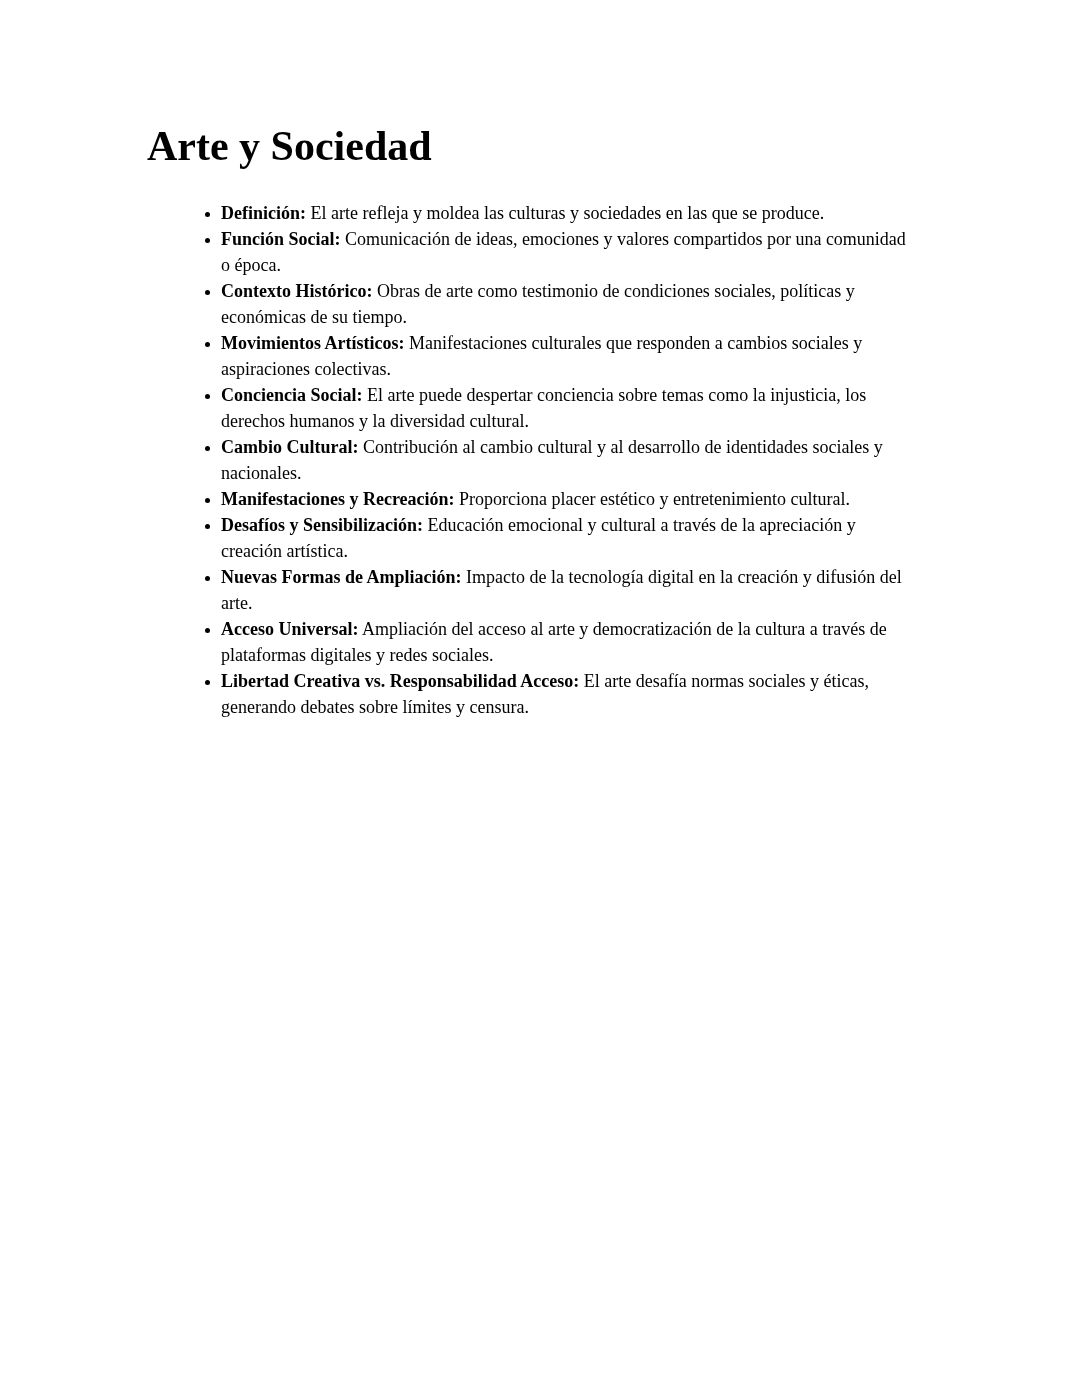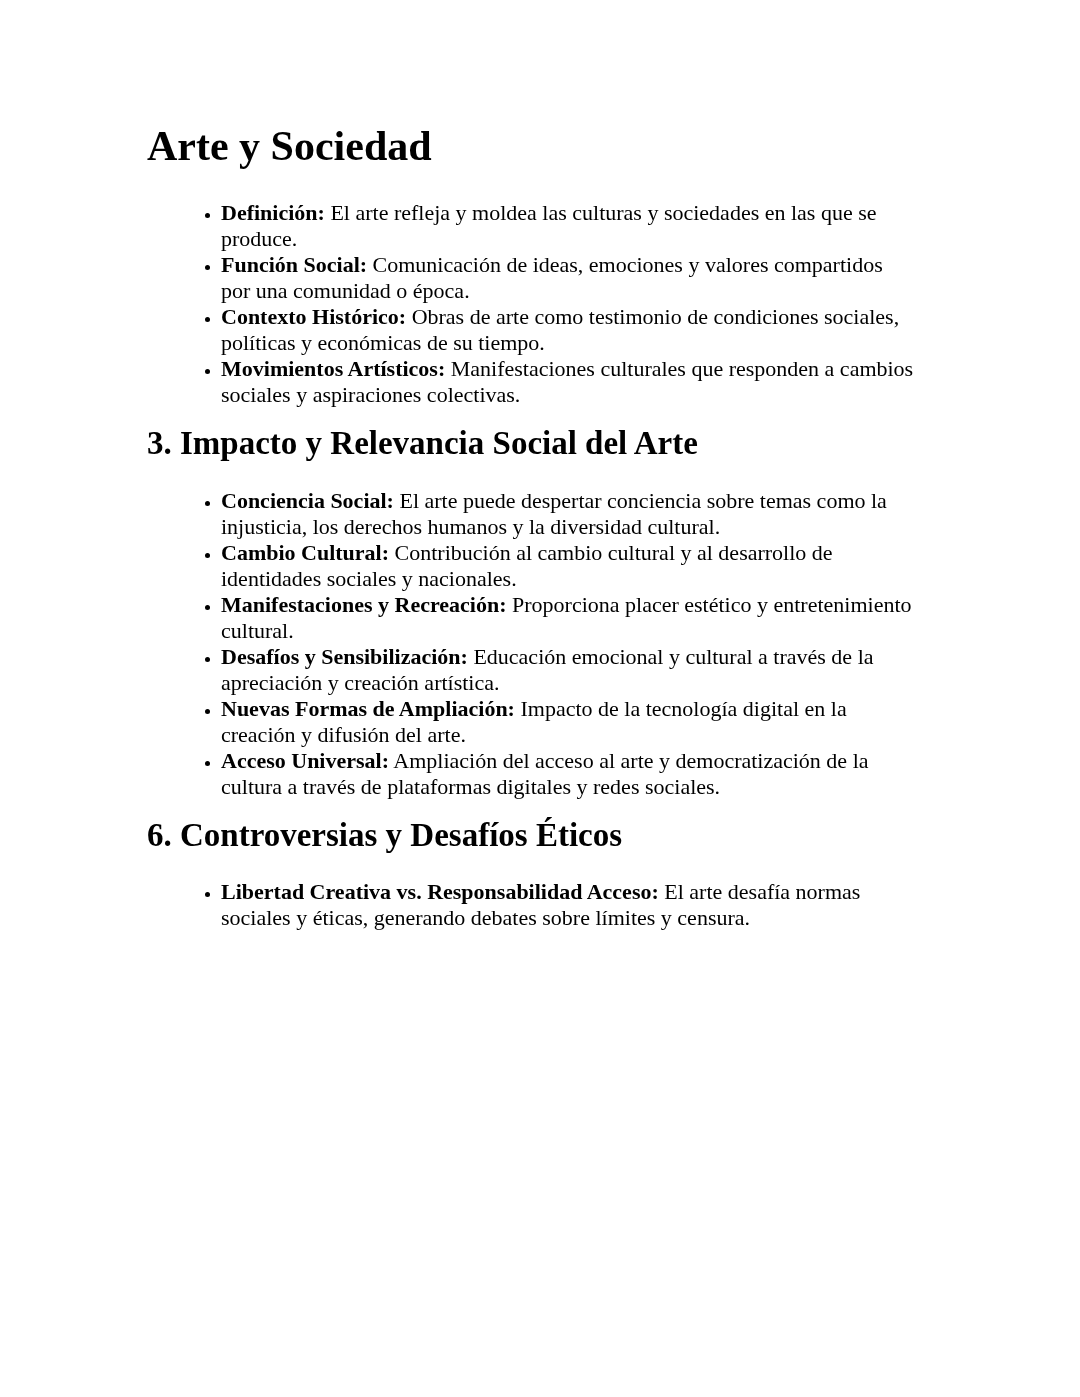--- a/index.html
+++ b/index.html
@@ -33,21 +33,21 @@
     line-height: 1.2;
     font-weight: bold;
     margin: 16px 0 24px 0;
   }
   .bullet-list {
     margin: 0;
     padding-left: 74px;
     list-style-type: disc;
   }
   .bullet-list li {
-    font-size: 22px;
+    font-size: 18px;
     line-height: 26px;
   }
   .bullet-list li::marker {
     font-size: 16px;
   }
   .bullet-term {
     font-weight: bold;
   }
 </style>
 </head>
@@ -57,31 +57,29 @@
   <h1 class="doc-title">Arte y Sociedad</h1>
   <div id="sections">
       <ul class="bullet-list">
         <li><span class="bullet-term">Definición:</span><span class="bullet-description"> El arte refleja y moldea las culturas y sociedades en las que se produce.</span></li>
         <li><span class="bullet-term">Función Social:</span><span class="bullet-description"> Comunicación de ideas, emociones y valores compartidos por una comunidad o época.</span></li>
       </ul>
       <ul class="bullet-list">
         <li><span class="bullet-term">Contexto Histórico:</span><span class="bullet-description"> Obras de arte como testimonio de condiciones sociales, políticas y económicas de su tiempo.</span></li>
         <li><span class="bullet-term">Movimientos Artísticos:</span><span class="bullet-description"> Manifestaciones culturales que responden a cambios sociales y aspiraciones colectivas.</span></li>
       </ul>
-      <h3 class="section-heading">3. Impacto y Relevancia Social del Arte</h3>
       <ul class="bullet-list">
         <li><span class="bullet-term">Conciencia Social:</span><span class="bullet-description"> El arte puede despertar conciencia sobre temas como la injusticia, los derechos humanos y la diversidad cultural.</span></li>
         <li><span class="bullet-term">Cambio Cultural:</span><span class="bullet-description"> Contribución al cambio cultural y al desarrollo de identidades sociales y nacionales.</span></li>
       </ul>
       <ul class="bullet-list">
         <li><span class="bullet-term">Manifestaciones y Recreación:</span><span class="bullet-description"> Proporciona placer estético y entretenimiento cultural.</span></li>
         <li><span class="bullet-term">Desafíos y Sensibilización:</span><span class="bullet-description"> Educación emocional y cultural a través de la apreciación y creación artística.</span></li>
       </ul>
       <ul class="bullet-list">
         <li><span class="bullet-term">Nuevas Formas de Ampliación:</span><span class="bullet-description"> Impacto de la tecnología digital en la creación y difusión del arte.</span></li>
         <li><span class="bullet-term">Acceso Universal:</span><span class="bullet-description"> Ampliación del acceso al arte y democratización de la cultura a través de plataformas digitales y redes sociales.</span></li>
       </ul>
-      <h3 class="section-heading">6. Controversias y Desafíos Éticos</h3>
       <ul class="bullet-list">
         <li><span class="bullet-term">Libertad Creativa vs. Responsabilidad Acceso:</span><span class="bullet-description"> El arte desafía normas sociales y éticas, generando debates sobre límites y censura.</span></li>
       </ul>
     </div>
 </div>
 
 </body></html>

